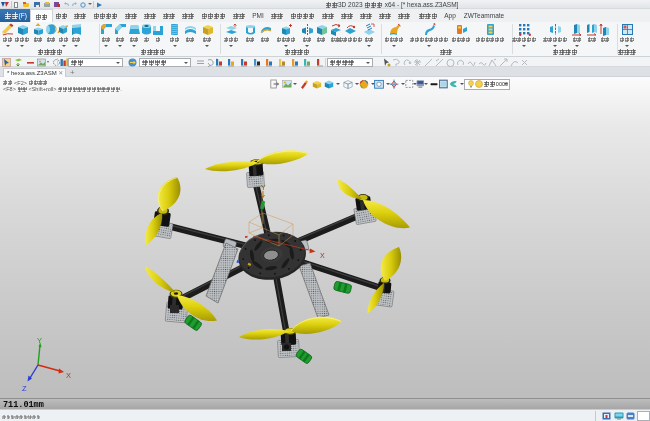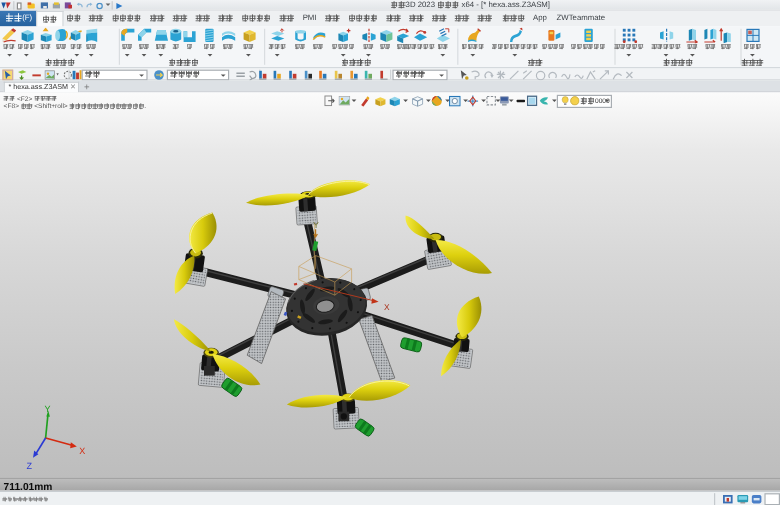--- a/index.html
+++ b/index.html
@@ -896,21 +896,21 @@
       <line x1="38" y1="365" x2="60" y2="371" stroke="#d42a10"></line>
       <path d="M59,368.5 L64,372 L58.5,373.5 Z" fill="#d42a10" stroke="none"></path>
       <line x1="38" y1="365" x2="30" y2="378" stroke="#2a3ad4"></line>
       <path d="M28.5,375.5 L27.5,381.5 L32,378.5 Z" fill="#2a3ad4" stroke="none"></path>
     </g>
     <text x="37" y="343" font-family="Liberation Sans" font-size="7.5" fill="#1fa01f">Y</text>
     <text x="66" y="378" font-family="Liberation Sans" font-size="7.5" fill="#d42a10">X</text>
     <text x="22" y="391" font-family="Liberation Sans" font-size="7.5" fill="#2a3ad4">Z</text>
   </svg>
 <div class="abs" style="left:0;top:398px;width:650px;height:11px;background:linear-gradient(#bdbdbd,#a6a6a6);border-top:1px solid #8f8f8f;">
-    <div class="abs" style="left:3px;top:1px;font-size:8.5px;font-weight:bold;color:#0a0a0a;">711.01mm</div>
+    <div class="abs" style="left:3px;top:1px;font-size:8.5px;font-weight:bold;color:#0a0a0a;font-family:Liberation Mono, monospace;">711.01mm</div>
   </div>
 <div class="abs" style="left:0;top:409px;width:650px;height:12px;background:#eef1f3;border-top:1px solid #c8cdd1;">
     <div class="abs" style="left:2px;top:3.5px;font-size:5px;color:#666;"><i class="c4"></i><i class="c4"></i><i class="c4"></i><i class="c4"></i><i class="c4"></i><i class="c4"></i><i class="c4"></i><i class="c4"></i><i class="c4"></i></div>
     <div class="abs" style="left:595px;top:1px;width:1px;height:10px;background:#c4c9cd;"></div>
     <svg class="abs" style="left:602px;top:2px" width="9" height="8">
       <rect x="0.5" y="0.5" width="8" height="7" fill="#3a6fb5"></rect>
       <rect x="2" y="2" width="5" height="4" fill="#e8eef4"></rect>
       <rect x="3.5" y="3" width="2" height="3" fill="#c23b2e"></rect>
     </svg>
     <svg class="abs" style="left:614px;top:2px" width="10" height="8">

